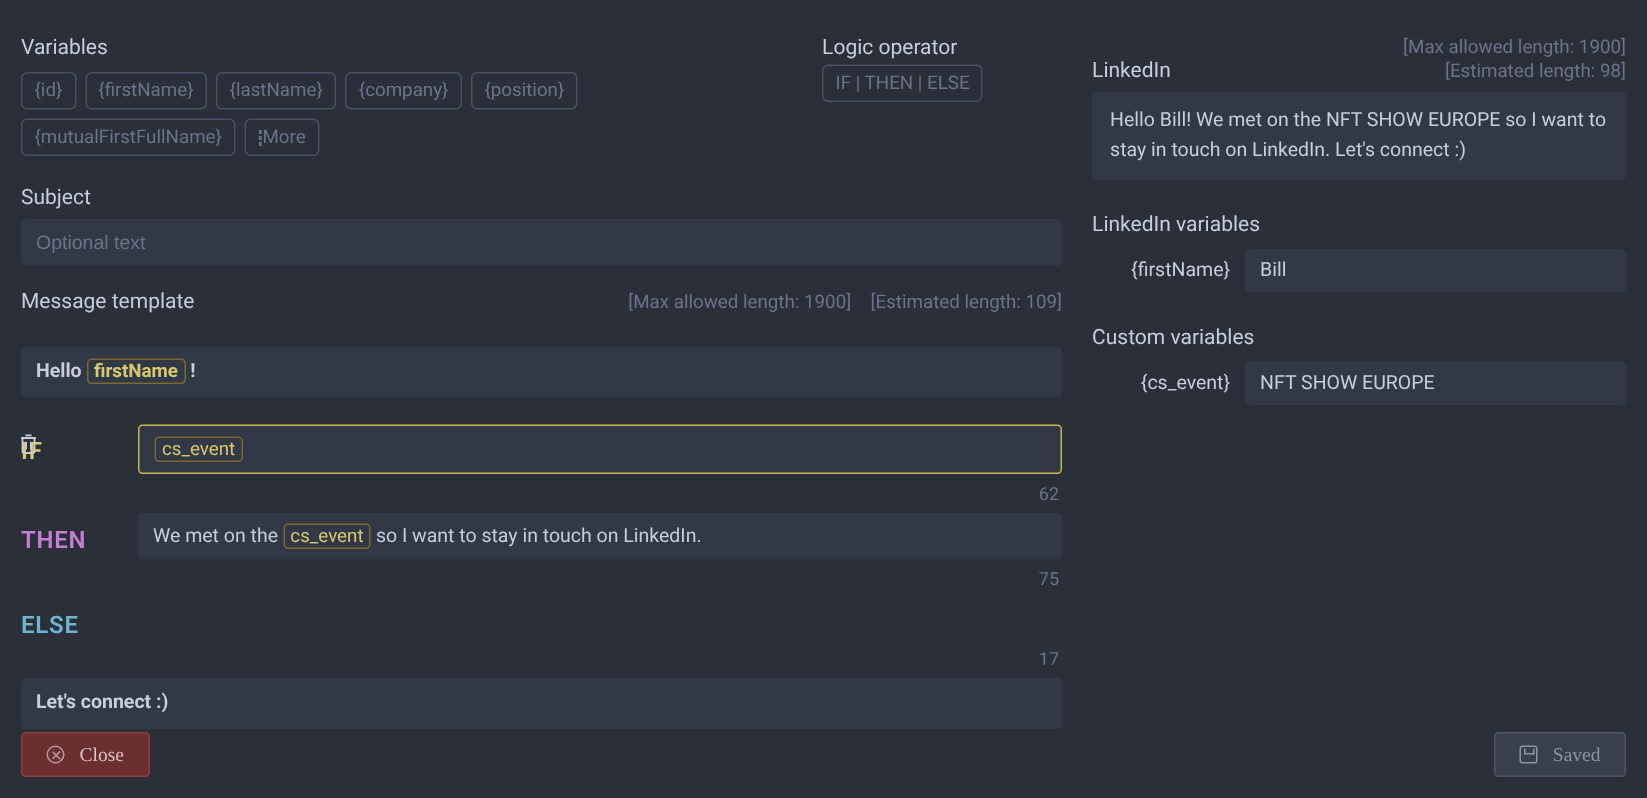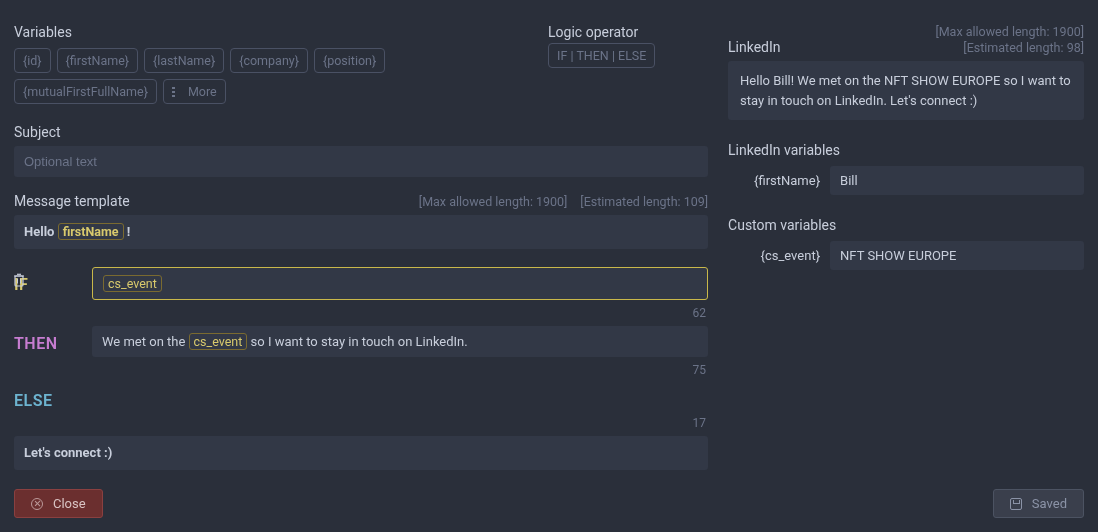--- a/index.html
+++ b/index.html
@@ -32,21 +32,21 @@
 
   .section-label{color:var(--text);font-size:14px;margin-bottom:8px;}
   .top-row{display:flex;gap:20px;}
   .top-vars{flex:1;}
   .top-logic{width:160px;}
 
   .chip-row{display:flex;flex-wrap:wrap;gap:6px;}
   .chip{border:1px solid var(--chip-border);border-radius:4px;
     padding:4px 8px;color:var(--text-faint);font-size:12.5px;
     background:transparent;cursor:pointer;line-height:1.2;}
-  .chip.more{display:inline-flex;align-items:center;gap:13px;}
+  .chip.more{display:inline-flex;align-items:center;gap:0;}
   .chip.logic{color:var(--text-faint);margin-top:26px;}
 
   .dots-icon{display:inline-block;width:3px;height:12px;
     background:
       radial-gradient(circle,var(--text-faint) 1.2px,transparent 1.2px) 0 0/3px 4px;
   }
 
   .input-box{background:var(--input-dark);border:none;border-radius:3px;
     padding:8px 10px;color:var(--text);width:100%;font-size:13px;outline:none;}
   .input-box::placeholder{color:var(--text-faint);}
@@ -72,21 +72,21 @@
   .logic-input.active{border:1px solid var(--active-border);}
   .count-row{display:flex;justify-content:flex-end;color:var(--text-faint);
     font-size:12px;padding:2px 2px 6px 0;}
 
   .trash{position:absolute;left:-2px;top:6px;color:var(--text);cursor:pointer;
     font-size:14px;}
 
   .footer{position:absolute;left:14px;right:14px;bottom:14px;
     display:flex;justify-content:space-between;align-items:center;}
   .btn{display:inline-flex;align-items:center;gap:10px;padding:6px 16px;
-    border-radius:3px;font-size:13px;cursor:pointer;border:1px solid transparent;}
+    border-radius:3px;font-size:13px;cursor:pointer;border:1px solid transparent;font-family:Liberation Serif, serif;}
   .btn-close{background:var(--accent-red);border-color:var(--accent-red-border);
     color:#d9c3c3;}
   .btn-saved{background:var(--save-bg);border-color:#4c5362;color:var(--text-dim);}
   .close-icon{display:inline-block;width:12px;height:12px;border:1.3px solid #b99;
     border-radius:50%;position:relative;}
   .close-icon::before,.close-icon::after{content:"";position:absolute;
     left:5px;top:1.5px;width:1.3px;height:7px;background:#b99;}
   .close-icon::before{transform:rotate(45deg);}
   .close-icon::after{transform:rotate(-45deg);}
   .save-icon{display:inline-block;width:12px;height:12px;border:1.3px solid var(--text-dim);
@@ -137,21 +137,21 @@
         <span class="chip logic">IF | THEN | ELSE</span>
       </div>
     </div>
 
     <div class="row-head" style="margin-top:20px;">
       <div class="section-label" style="margin-bottom:0">Subject</div>
     </div>
     <input class="input-box" placeholder="Optional text" style="">
 
     <div class="row-head">
-      <div class="section-label" style="margin-bottom:0">Message template</div>
+      <div class="section-label" style="margin-bottom:16px">Message template</div>
       <div>
         <span class="meta">[Max allowed length: 1900]</span>
         &nbsp;&nbsp;
         <span class="meta">[Estimated length: 109]</span>
       </div>
     </div>
 
     <div class="template-box">
       <span>Hello </span><span class="var-token">firstName</span><span> !</span>
     </div>

